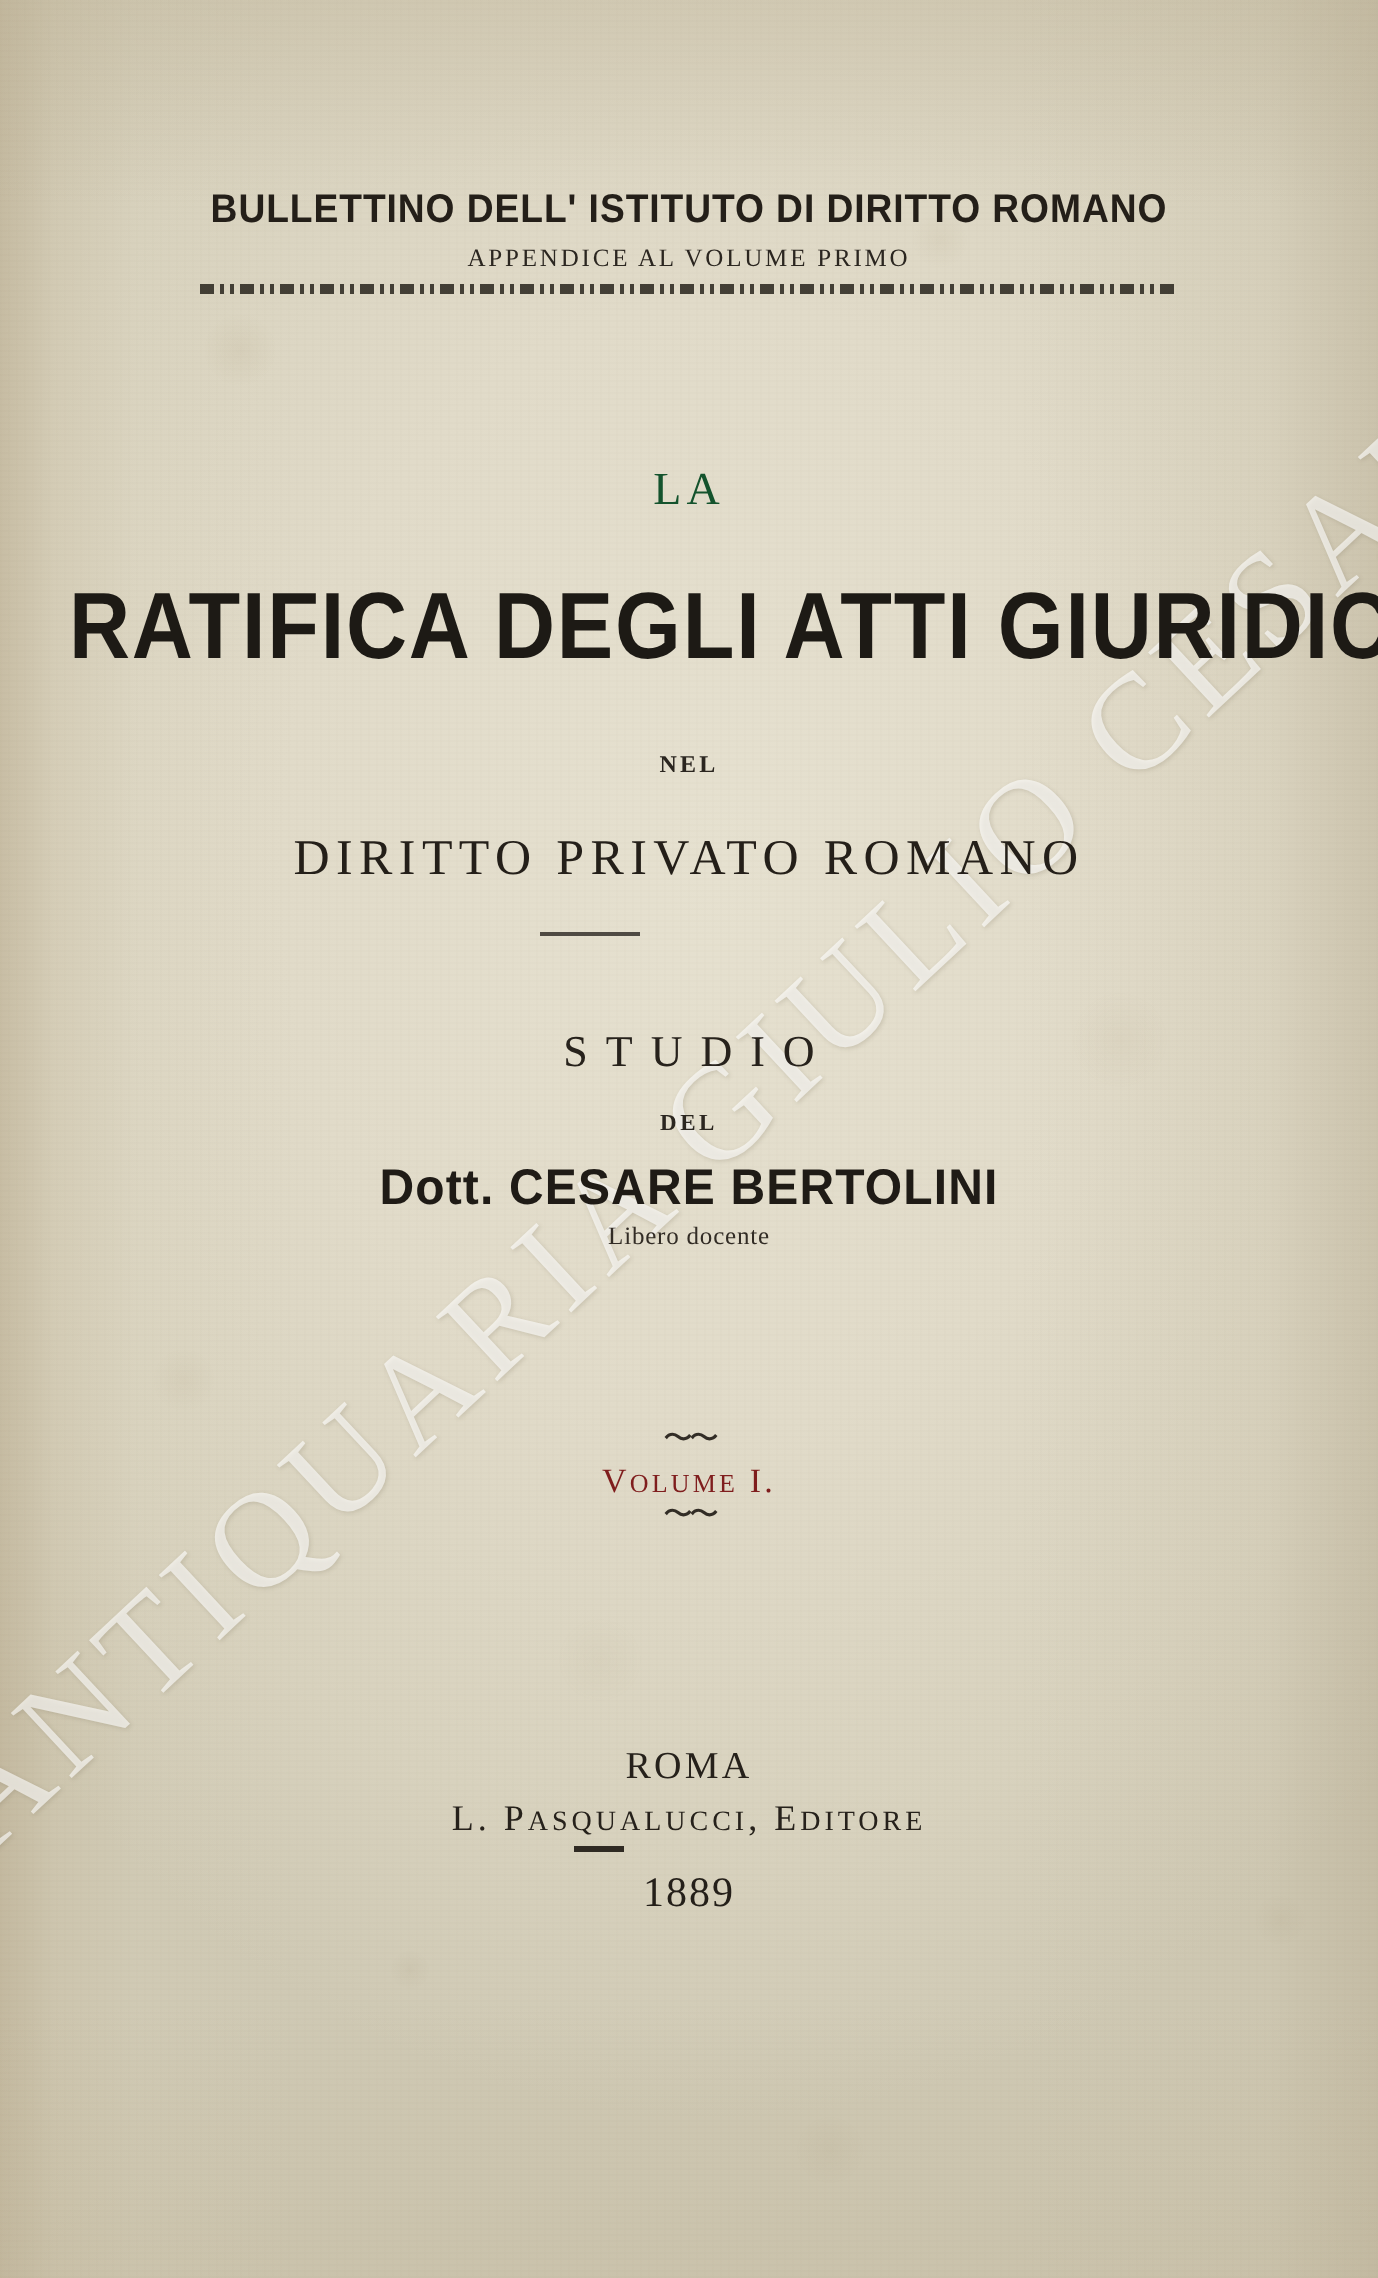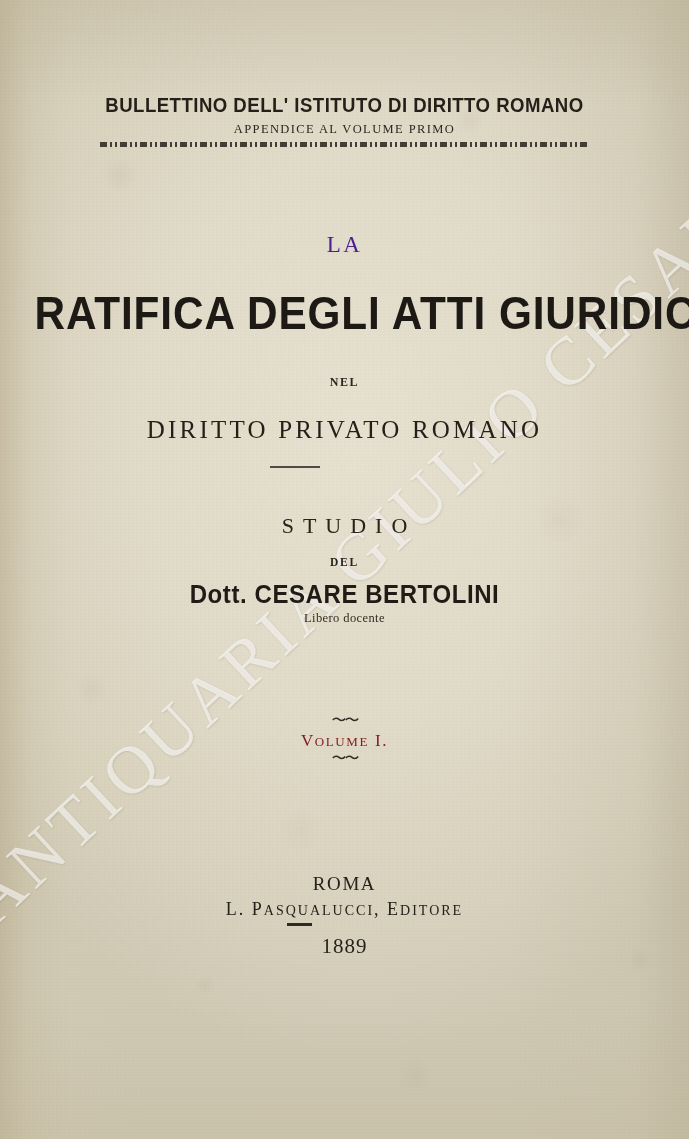--- a/index.html
+++ b/index.html
@@ -116,21 +116,21 @@
         #2e2a22 10px, #2e2a22 12px,
         rgba(0,0,0,0) 12px, rgba(0,0,0,0) 15px,
         #2e2a22 15px, #2e2a22 17px,
         rgba(0,0,0,0) 17px, rgba(0,0,0,0) 20px);
     opacity: .88;
   }
   .la-line {
     font-family: "Liberation Serif", serif;
     font-size: 23px;
     letter-spacing: 2.5px;
-    color: #4c1d95;
+    color: #14532d;
   }
   .main-title {
     font-family: "Liberation Sans", sans-serif;
     font-weight: bold;
     font-size: 47px;
     letter-spacing: 1px;
     color: #1d1a15;
     transform: scaleX(0.90);
     white-space: nowrap;
   }

